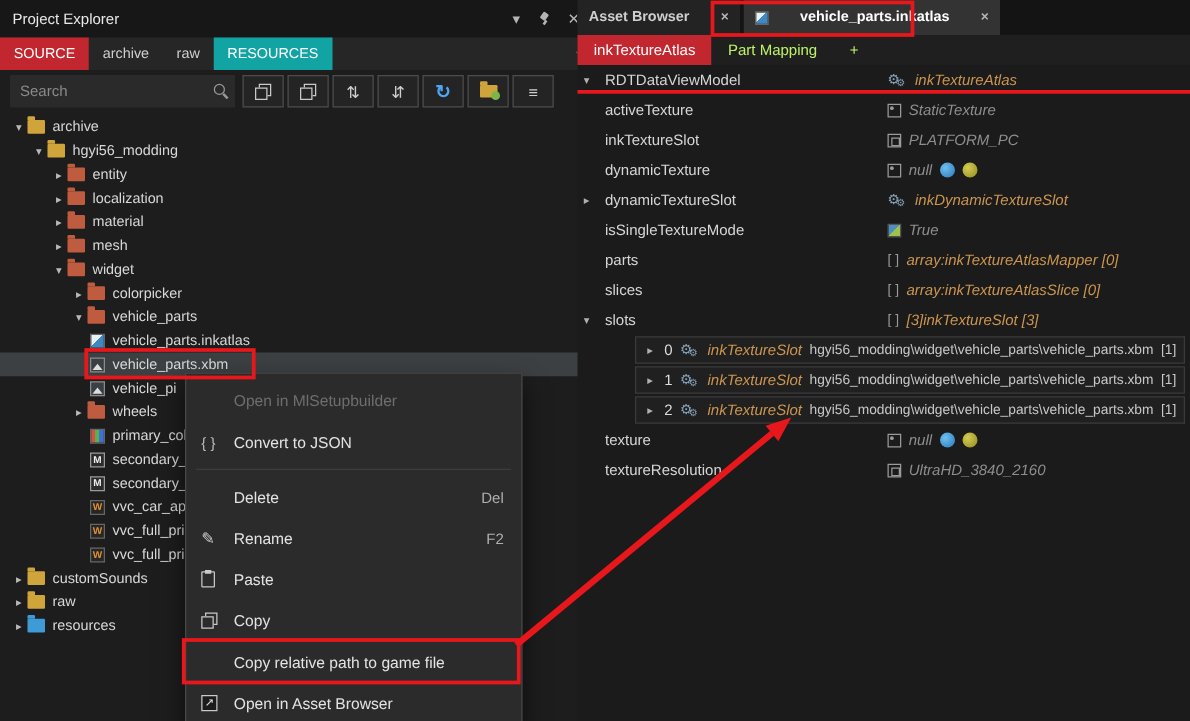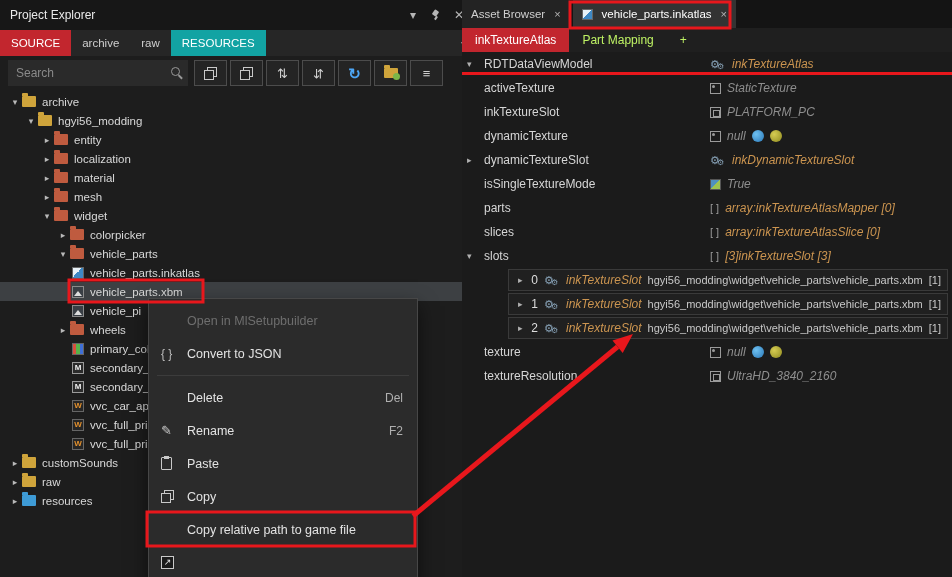--- a/index.html
+++ b/index.html
@@ -79,21 +79,21 @@
   .pencil-glyph { color:#c9c9c9; font-size:13px; }
   .cssicon-copy.menu::before { background:#2b2b2b; }
   .cssicon-paste { width:11px; height:13px; border:1px solid #c9c9c9; position:relative; display:inline-block; border-radius:1px; }
   .cssicon-paste::before { content:""; position:absolute; top:-2px; left:2px; width:5px; height:3px; background:#c9c9c9; }
   .cssicon-openasset { width:13px; height:13px; border:1px solid #c9c9c9; position:relative; display:inline-block; background:#1b1b1b; }
   .cssicon-openasset::after { content:"\2197"; position:absolute; inset:0; text-align:center; line-height:11px; font-size:9px; color:#e3e3e3; }
 
   
   .right-panel { position:absolute; left:462px; top:0; width:490px; height:577px; background:#1b1b1b; }
   .rp-tabbar { height:28px; background:#141414; display:flex; align-items:stretch; }
-  .rp-tab { display:flex; align-items:center; gap:9px; padding:0 9px; background:#232323; color:#cfcfcf; font-size:11.5px; margin-right:3px; cursor:default; white-space:nowrap; }
+  .rp-tab { display:flex; align-items:center; gap:25px; padding:0 9px; background:#232323; color:#cfcfcf; font-size:11.5px; margin-right:3px; cursor:default; white-space:nowrap;font-weight:bold; }
   .rp-tab.active { background:#333; color:#fff; }
   .rp-tab .close { color:#b5b5b5; font-size:11px; }
   .file-atlas.mini { width:11px; height:11px; margin:0; }
   .rp-subtabs { height:24px; background:#1f1f1f; display:flex; align-items:stretch; }
   .rp-subtab { display:flex; align-items:center; padding:0 13px; color:#bef264; font-size:12px; cursor:default; }
   .rp-subtab.red { background:#c2262e; color:#fff; }
 
   .prop-grid { position:absolute; top:52px; left:0; right:0; bottom:0; }
   .prop-row { height:24px; display:flex; align-items:center; position:relative; padding-left:22px; }
   .expander { color:#b0b0b0; font-size:9px; width:12px; text-align:center; }
@@ -316,20 +316,21 @@
         <span class="menu-label">Copy</span>
       </div>
       <div class="menu-item">
         <span class="menu-icon-col"></span>
         <span class="menu-label">Copy relative path to game file</span>
       </div>
       <div class="menu-item">
         <span class="menu-icon-col">
           <span class="cssicon-openasset"></span>
         </span>
+        <span class="menu-label">Open in Asset Browser</span>
       </div>
     </div>
 
   <div class="right-panel">
     <div class="rp-tabbar">
         <div class="rp-tab">
           <span>Asset Browser</span>
           <span class="close">×</span>
         </div>
         <div class="rp-tab active">

